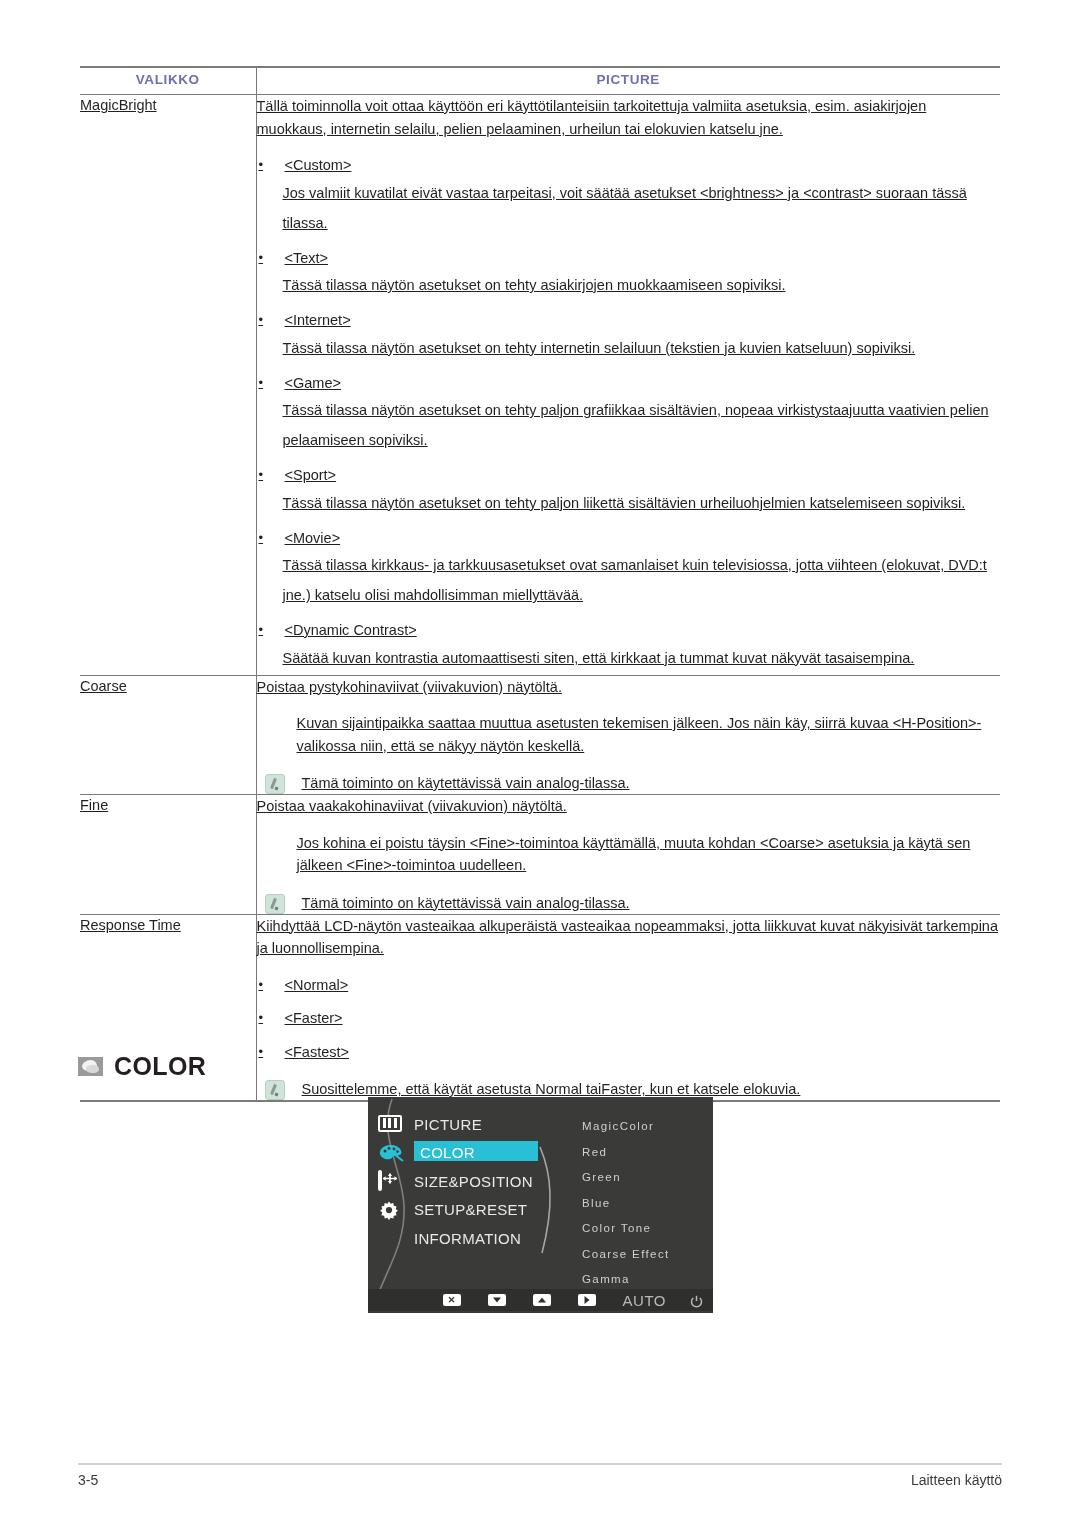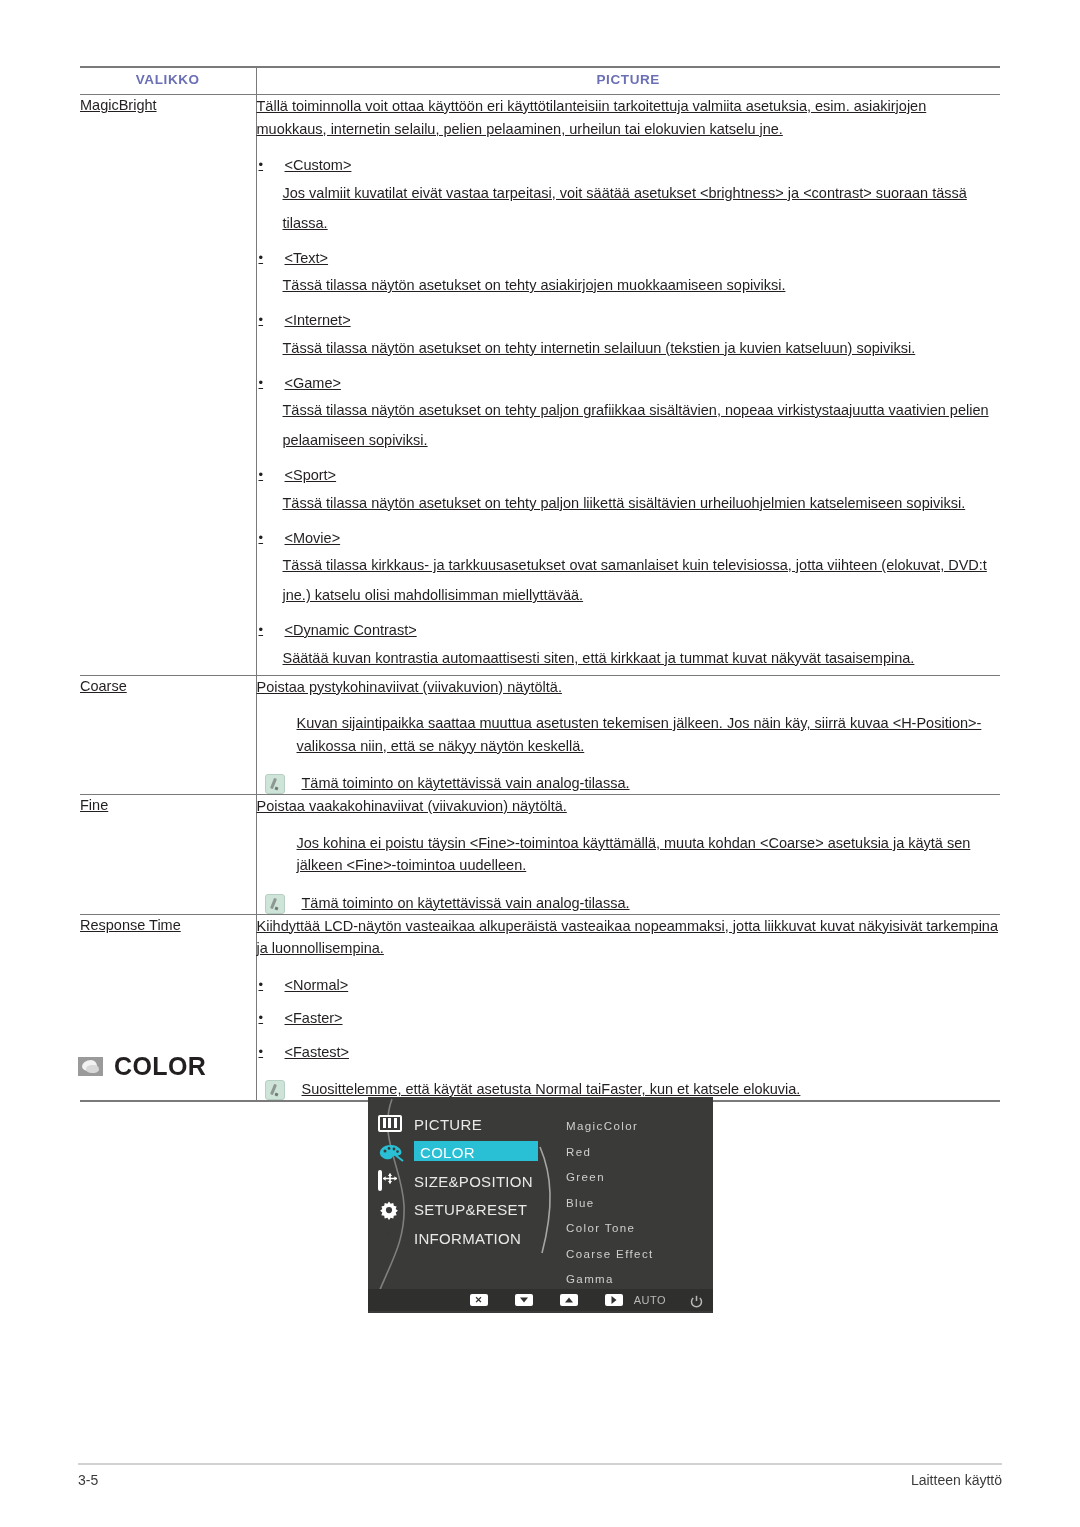--- a/index.html
+++ b/index.html
@@ -285,20 +285,21 @@
     position: absolute;
     left: 198px;
     top: 17px;
   }
   .osd-sub {
     font-size: 11.5px;
     color: #cfcfcf;
     letter-spacing: 1.4px;
     line-height: 25.5px;
     font-family: "Liberation Sans", sans-serif;
+    margin-left: 16px;
   }
 
   .osd-bar {
     position: absolute;
     left: 0;
     bottom: 2px;
     width: 345px;
     height: 22px;
     display: flex;
     align-items: center;
@@ -325,23 +326,23 @@
     position: absolute;
     left: 50%;
     top: 50%;
     transform: translate(-50%,-50%);
     width: 0; height: 0;
   }
   .tri-down { border-left: 4px solid transparent; border-right: 4px solid transparent; border-top: 5px solid #2f2f2d; }
   .tri-up { border-left: 4px solid transparent; border-right: 4px solid transparent; border-bottom: 5px solid #2f2f2d; }
   .tri-right { border-top: 4px solid transparent; border-bottom: 4px solid transparent; border-left: 5px solid #2f2f2d; }
   .osd-auto {
-    margin-left: 11px;
+    margin-left: 27px;
     color: #b9b9b9;
-    font-size: 11px;
+    font-size: 15px;
     letter-spacing: 0.5px;
     font-family: "Liberation Sans", sans-serif;
     text-align: right;
   }
   .osd-power {
     margin-left: 24px;
     width: 13px; height: 13px;
     position: relative;
   }
 

